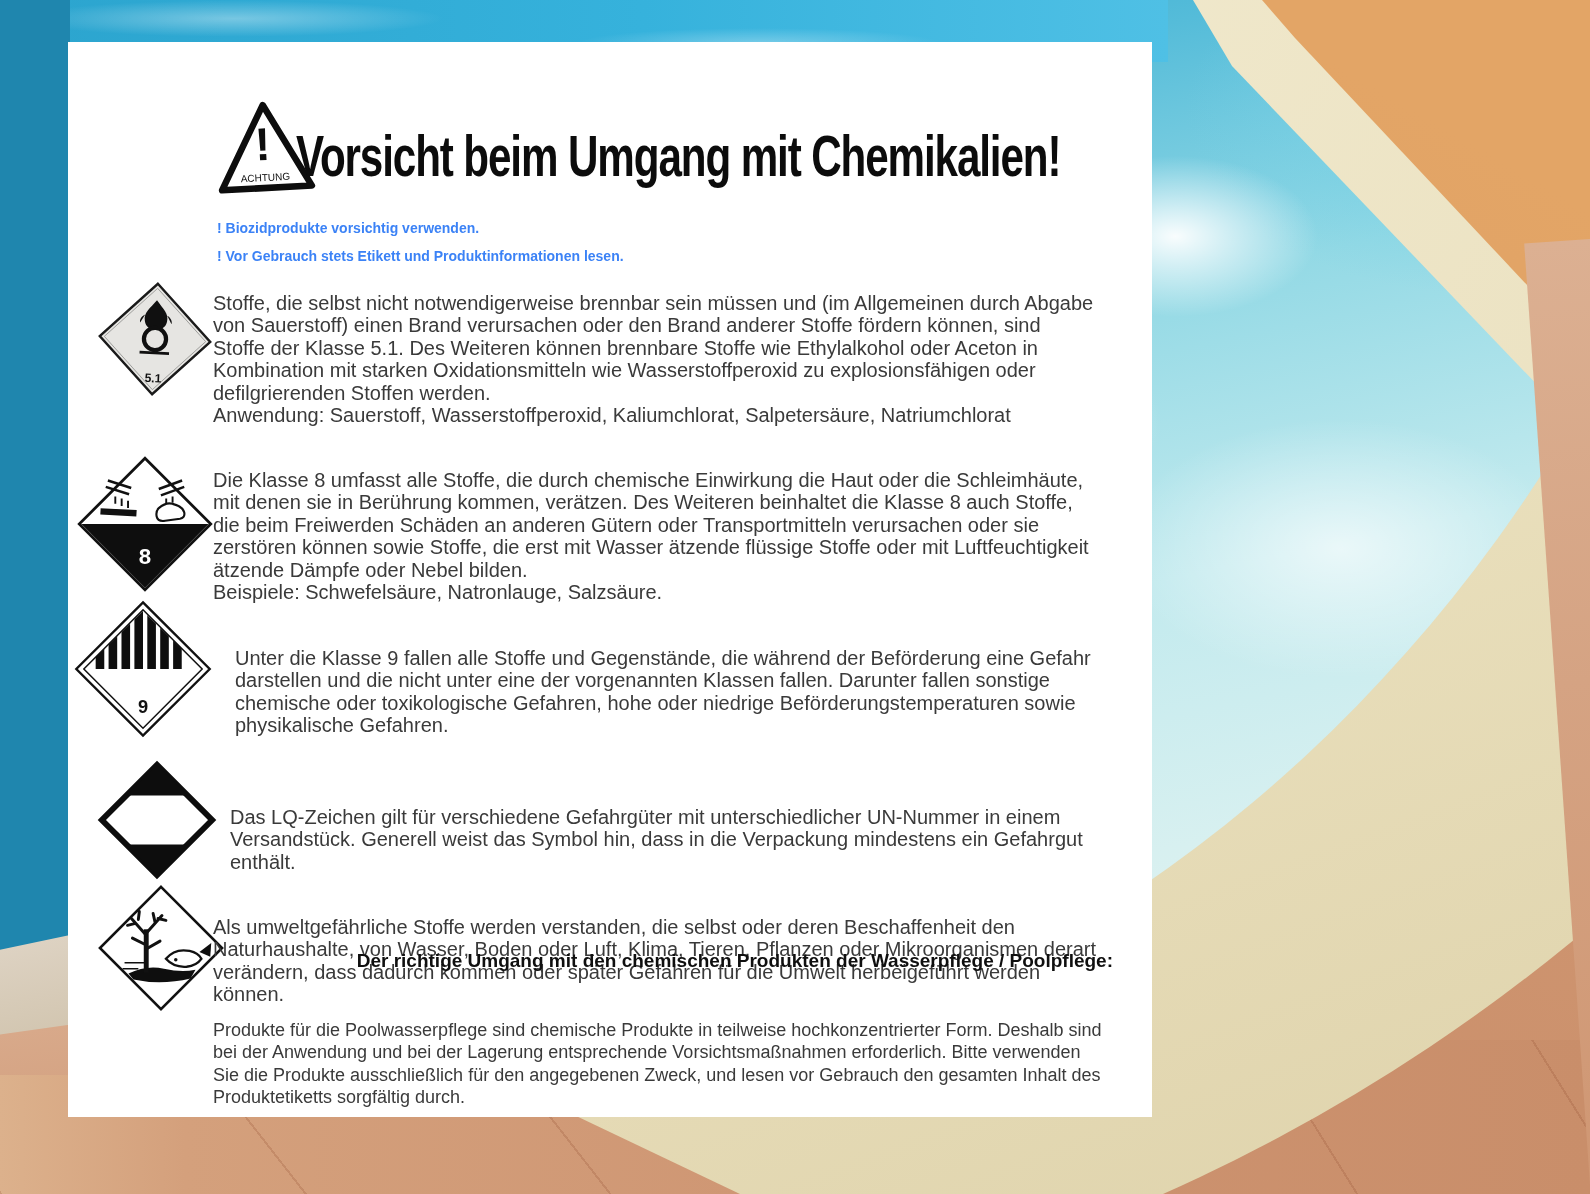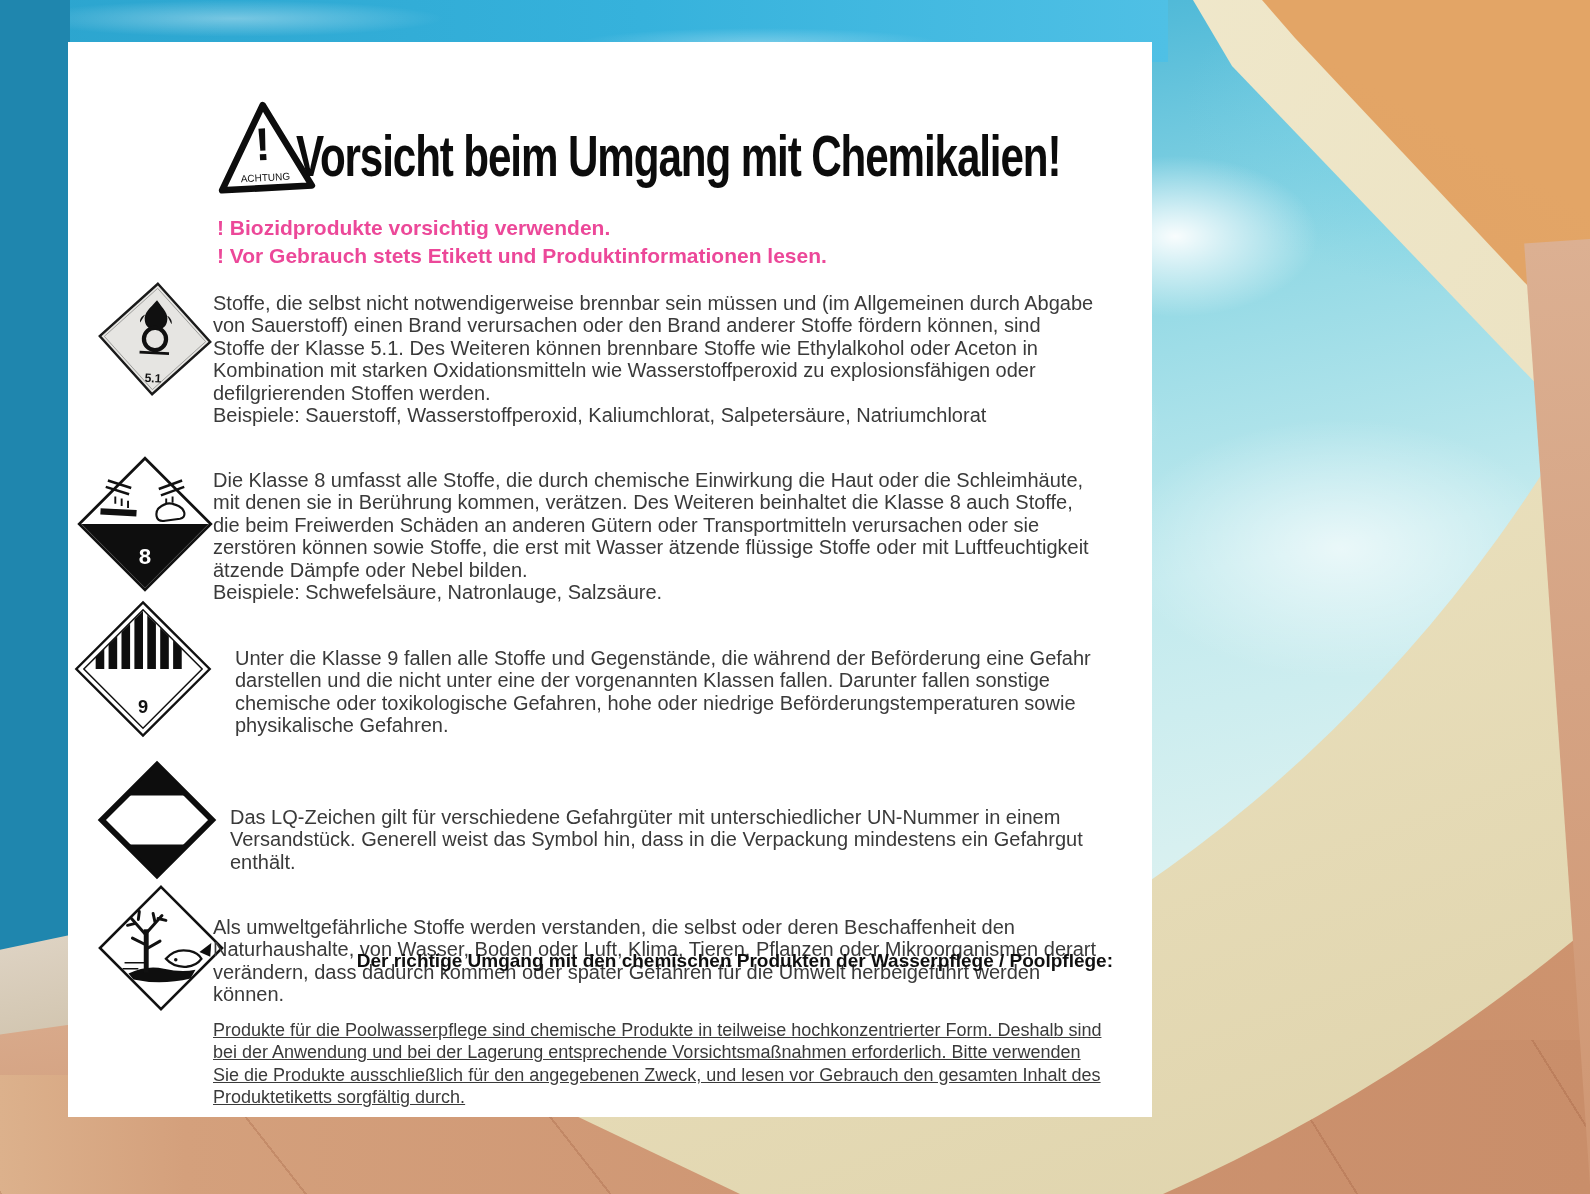--- a/index.html
+++ b/index.html
@@ -55,24 +55,24 @@
     background:
       repeating-linear-gradient(52deg, rgba(150,82,52,.25) 0 2px, rgba(255,255,255,0) 2px 240px),
       linear-gradient(90deg,#dcb18c 0%,#d4a07c 25%,#cf9774 100%);}
 
   
   .doc{position:absolute;left:68px;top:42px;width:1084px;height:1075px;background:#ffffff;color:#383838;}
   .doc .abs{position:absolute;}
   .warn-tri{left:147px;top:58px;width:100px;height:100px;transform:rotate(-3deg);}
   .title{left:228px;top:84px;font-size:57px;line-height:60px;font-weight:bold;color:#0c0c0c;
          letter-spacing:-1.5px;transform:scaleX(.74);transform-origin:left top;white-space:nowrap;}
-  .notice{left:149px;font-size:21px;line-height:28px;font-weight:bold;color:#ec4899;white-space:nowrap;}
+  .notice{left:149px;font-size:14px;line-height:28px;font-weight:bold;color:#3b82f6;white-space:nowrap;}
   .sec-text{left:145px;width:884px;font-size:20px;line-height:22.4px;color:#3a3a3a;}
   .foot-head{left:145px;top:908px;width:900px;font-size:19px;font-weight:bold;color:#0f0f0f;text-align:right;}
-  .foot-body{left:145px;top:977px;width:892px;font-size:18px;line-height:22.4px;color:#3a3a3a;text-decoration:underline;}
+  .foot-body{left:145px;top:977px;width:892px;font-size:18px;line-height:22.4px;color:#3a3a3a;}
   svg text{font-family:"Liberation Sans",sans-serif;}
 </style>
 </head>
 <body>
 
 <div class="canvas">
 
   <div class="tiles-base"></div>
   <div class="tiles-bottom"></div>
   <div class="coping-ring"></div>
@@ -106,21 +106,21 @@
         <path d="M64 9 L119 64 L64 119 L9 64 Z" fill="none" stroke="#9a9a98" stroke-width="1"></path>
         <path d="M64 22 C57 31 50 36 52 45 C53 51 58 54 64 54 C70 54 75 51 76 45 C78 36 71 31 64 22 Z
                  M52 38 C48 40 46 44 47 47 Z M76 38 C80 40 82 44 81 47 Z" fill="#101010"></path>
         <circle cx="64" cy="64" r="12" fill="none" stroke="#101010" stroke-width="4.6"></circle>
         <line x1="48" y1="79" x2="80" y2="79" stroke="#101010" stroke-width="3"></line>
         <text x="64" y="111" font-size="13" font-weight="bold" text-anchor="middle" fill="#101010">5.1</text>
       </svg>
     </div>
     <div class="abs sec-text" style="top:250px;">
       <div>Stoffe, die selbst nicht notwendigerweise brennbar sein müssen und (im Allgemeinen durch Abgabe von Sauerstoff) einen Brand verursachen oder den Brand anderer Stoffe fördern können, sind Stoffe der Klasse 5.1. Des Weiteren können brennbare Stoffe wie Ethylalkohol oder Aceton in Kombination mit starken Oxidationsmitteln wie Wasserstoffperoxid zu explosionsfähigen oder defilgrierenden Stoffen werden.</div>
-      <div>Beispiele: Sauerstoff, Wasserstoffperoxid, Kaliumchlorat, Salpetersäure, Natriumchlorat</div>
+      <div>Anwendung: Sauerstoff, Wasserstoffperoxid, Kaliumchlorat, Salpetersäure, Natriumchlorat</div>
     </div>
 
     <div class="abs" style="left:7px;top:412px;width:140px;height:140px;">
       <svg viewBox="0 0 132 132" width="140" height="140">
         <path d="M66 4 L128 66 L66 128 L4 66 Z" fill="#ffffff" stroke="#111111" stroke-width="2.6"></path>
         <path d="M6 66 L126 66 L66 126 Z" fill="#0e0e0e"></path>
         <text x="66" y="104" font-size="21" font-weight="bold" text-anchor="middle" fill="#ffffff">8</text>
         <g stroke="#111111" fill="none">
           <path d="M31 25 L53 32 M29 31 L51 38" stroke-width="2.4"></path>
           <path d="M38 40 l0 7 M44 42 l0 7 M50 44 l0 7" stroke-width="1.8"></path>

